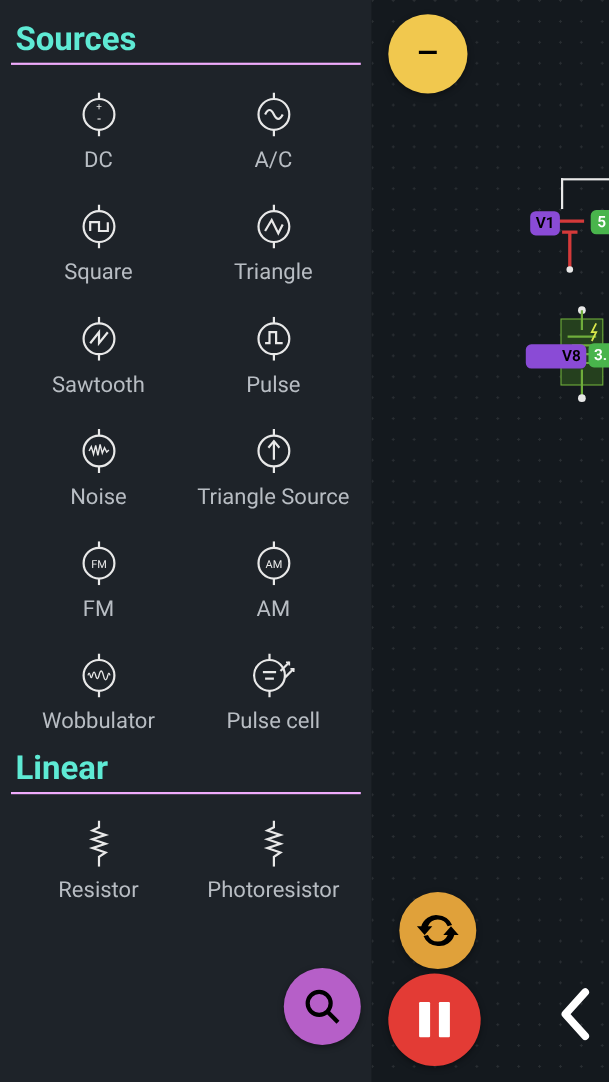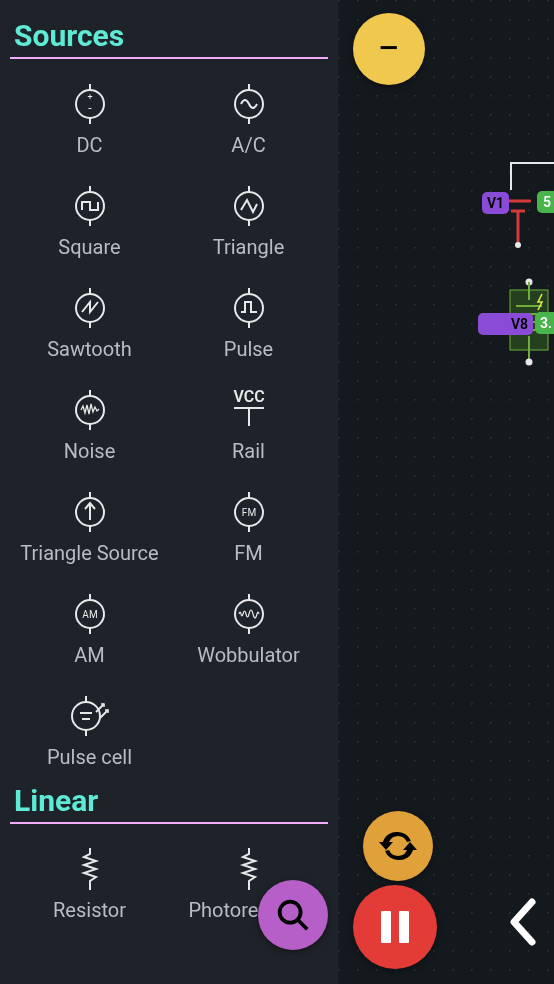--- a/index.html
+++ b/index.html
@@ -175,30 +175,20 @@
         <svg width="40" height="40" viewBox="0 0 40 40" stroke="#e8e8e8" fill="none" stroke-width="2">
           <line x1="20" y1="0" x2="20" y2="6"></line>
             <circle cx="20" cy="20" r="14"></circle>
             <line x1="20" y1="34" x2="20" y2="40"></line>
           <path d="M11 20 L13 16 L15 23 L17 15 L19 24 L21 14 L23 22 L25 17 L27 21 L29 19" stroke-width="1.3"></path>
         </svg>
       </div>
       <div class="comp-label">Noise</div>
     </div>
 
-    <div class="comp">
-      <div class="icon-box">
-        <svg width="50" height="40" viewBox="0 0 50 40" stroke="#e8e8e8" fill="none" stroke-width="2">
-          <text x="25" y="12" font-size="16" font-weight="600" text-anchor="middle" fill="#e8e8e8" stroke="none">VCC</text>
-          <line x1="10" y1="18" x2="40" y2="18"></line>
-            <line x1="25" y1="18" x2="25" y2="36"></line>
-        </svg>
-      </div>
-      <div class="comp-label">Rail</div>
-    </div>
 
 
     <div class="comp">
       <div class="icon-box">
         <svg width="40" height="40" viewBox="0 0 40 40" stroke="#e8e8e8" fill="none" stroke-width="2">
           <line x1="20" y1="0" x2="20" y2="6"></line>
             <circle cx="20" cy="20" r="14"></circle>
             <line x1="20" y1="34" x2="20" y2="40"></line>
           <line x1="20" y1="28" x2="20" y2="12"></line>
             <path d="M15 17 L20 11 L25 17" fill="none"></path>

